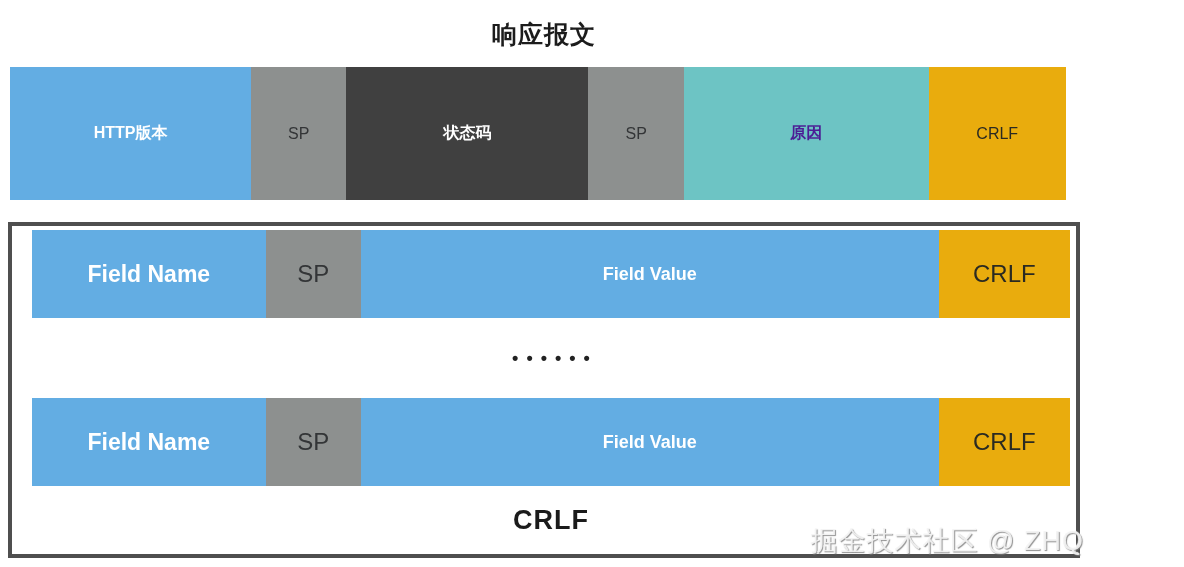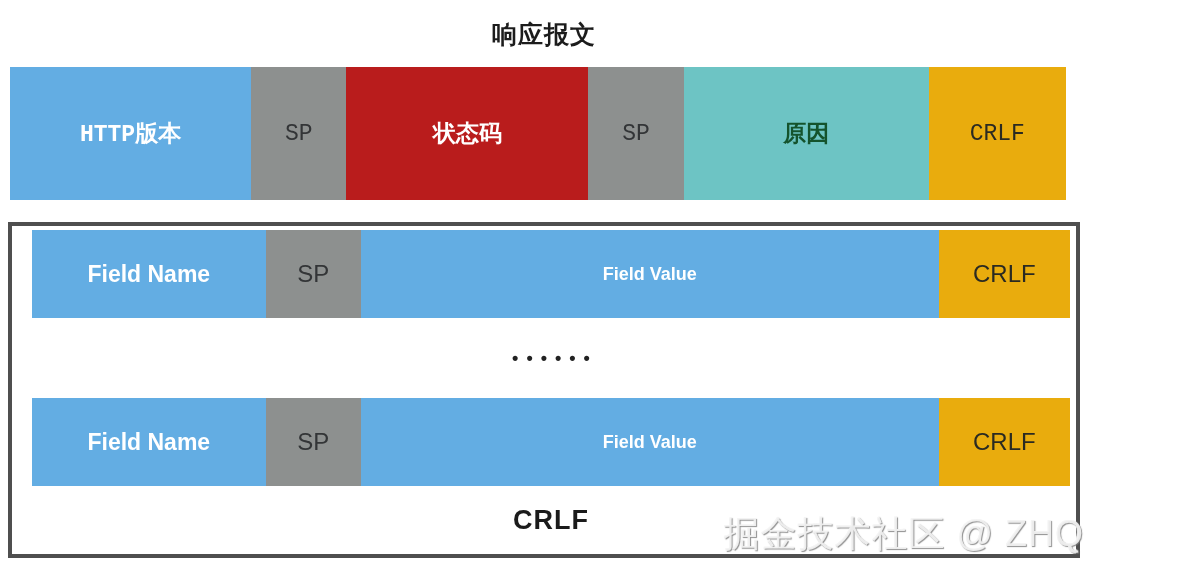--- a/index.html
+++ b/index.html
@@ -28,28 +28,27 @@
   
   .status-line {
     display: flex;
     margin: 13px 22px 0 10px;
     height: 133px;
   }
   .seg {
     display: flex;
     align-items: center;
     justify-content: center;
-    font-size: 23px;
+    font-size: 16px;
     height: 100%;
-    font-family: Liberation Mono, monospace;
   }
   .seg-blue   { background: #63ADE3; color: #ffffff; font-weight: bold; }
   .seg-gray   { background: #8D908F; color: #333537; font-weight: normal; }
-  .seg-green  { background: #b91c1c; color: #ffffff; font-weight: bold; }
-  .seg-teal   { background: #6DC4C4; color: #14532d; font-weight: bold; }
+  .seg-green  { background: #404040; color: #ffffff; font-weight: bold; }
+  .seg-teal   { background: #6DC4C4; color: #4c1d95; font-weight: bold; }
   .seg-orange { background: #E9AC0D; color: #2a2a22; font-weight: normal; }
 
   .w-httpver { width: 22.83%; }
   .w-sp1     { width: 9.03%;  }
   .w-status  { width: 22.92%; }
   .w-sp2     { width: 9.03%;  }
   .w-reason  { width: 23.18%; }
   .w-crlf1   { width: 13.01%; }
 
   
@@ -101,21 +100,21 @@
     font-weight: bold;
     color: #1b1b1b;
     letter-spacing: 1px;
   }
 
   
   .watermark {
     position: absolute;
     right: 4px;
     bottom: 8px;
-    font-size: 36px;
+    font-size: 27px;
     color: rgba(243, 243, 243, 0.92);
     text-shadow: 1px 1px 1px rgba(125,125,125,0.85),
                  -1px -1px 1px rgba(255,255,255,0.95);
     letter-spacing: 1px;
     white-space: nowrap;
     pointer-events: none;
   }
 </style>
 </head>
 <body>

